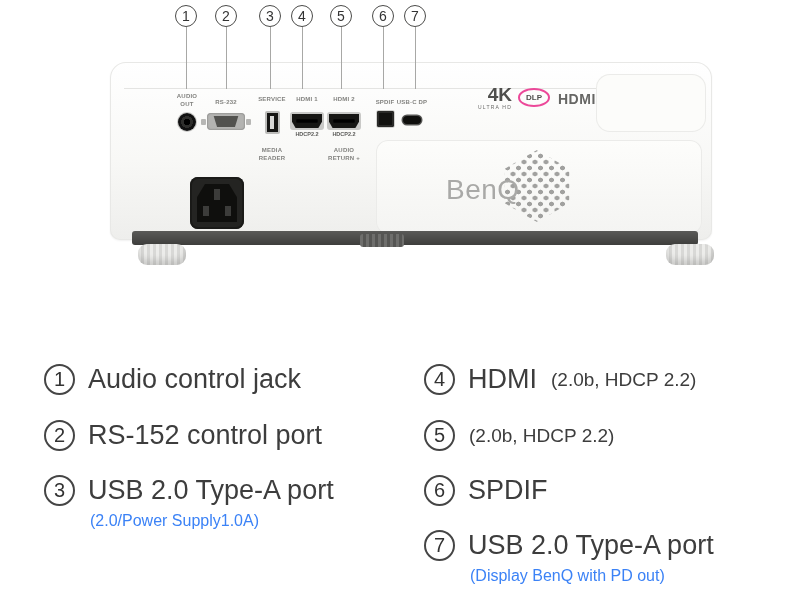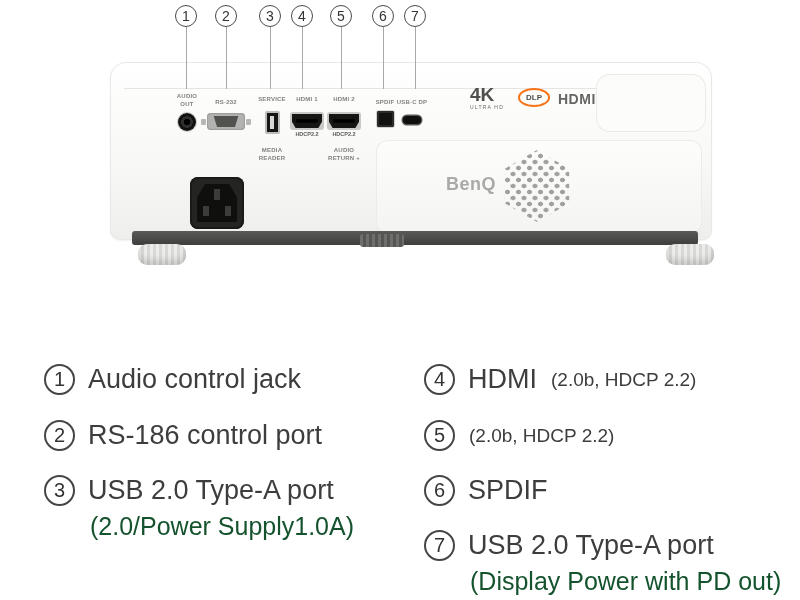--- a/index.html
+++ b/index.html
@@ -52,38 +52,38 @@
     box-shadow:0 0 0 1.5px #555553}
 
   
   .power{position:absolute;left:190px;top:177px;width:54px;height:52px;background:#242422;border-radius:8px;
     box-shadow:inset 0 0 0 2px #1a1a18}
   .power-inner{position:absolute;left:197px;top:184px;width:40px;height:38px;background:#0f0f0d;
     clip-path:polygon(20% 0,80% 0,100% 35%,100% 100%,0 100%,0 35%)}
   .pin{position:absolute;background:#3c3c3a;z-index:3}
 
   
-  .logo-4k{position:absolute;left:470px;top:85px;width:42px;text-align:left;color:#4f4f4d;z-index:4}
+  .logo-4k{position:absolute;left:470px;top:85px;width:42px;text-align:right;color:#4f4f4d;z-index:4}
   .logo-4k-main{font-size:19px;font-weight:bold;line-height:1}
   .logo-4k-sub{font-size:5px;letter-spacing:1.2px;color:#6b6b69}
-  .logo-dlp{position:absolute;left:518px;top:88px;width:32px;height:19px;border:2px solid #f97316;border-radius:50%;
+  .logo-dlp{position:absolute;left:518px;top:88px;width:32px;height:19px;border:2px solid #ec4899;border-radius:50%;
     display:flex;align-items:center;justify-content:center;font-size:8px;font-weight:bold;color:#4f4f4d;z-index:4}
   .logo-hdmi{position:absolute;left:558px;top:91px;font-size:14px;font-weight:bold;color:#666664;letter-spacing:.5px;z-index:4}
-  .brand{position:absolute;left:446px;top:174px;font-size:18px;font-weight:bold;color:#a9a9a7;letter-spacing:.5px;z-index:4}
+  .brand{position:absolute;left:446px;top:174px;font-size:28px;font-weight:normal;color:#a9a9a7;letter-spacing:.5px;z-index:4}
   .grille{position:absolute;left:502px;top:150px;width:70px;height:72px;
     clip-path:polygon(50% 0,96% 26%,96% 74%,50% 100%,4% 74%,4% 26%);
     background-image:radial-gradient(circle,#a1a19f 2.1px,transparent 2.7px),radial-gradient(circle,#a1a19f 2.1px,transparent 2.7px);
     background-size:11px 12px;background-position:0 0,5.5px 6px}
 
   
   .leg-item{position:absolute;display:flex;align-items:center;gap:13px;font-size:27px;color:#3d3d3d;white-space:nowrap}
   .leg-num{width:31px;height:31px;border:2px solid #454545;border-radius:50%;display:flex;align-items:center;
     justify-content:center;font-size:20px;color:#333;flex:none;background:#fff}
   .leg-note{font-size:19px;margin-left:1px;color:#3d3d3d}
-  .leg-sub{position:absolute;font-size:25px;color:#14532d;white-space:nowrap}
+  .leg-sub{position:absolute;font-size:16px;color:#3b82f6;white-space:nowrap}
 </style>
 </head>
 <body>
 
 <div>
 
   <div class="callout" style="left:175px">1</div>
   <div class="callout" style="left:215px">2</div>
   <div class="callout" style="left:259px">3</div>
   <div class="callout" style="left:291px">4</div>
@@ -151,21 +151,21 @@
   <div class="logo-hdmi">HDMI</div>
   <div class="brand">BenQ</div>
   <div class="grille"></div>
 
   <div class="leg-item" style="left:44px;top:364px">
     <span class="leg-num">1</span>
     <span>Audio control jack</span>
   </div>
   <div class="leg-item" style="left:44px;top:420px">
     <span class="leg-num">2</span>
-    <span>RS-186 control port</span>
+    <span>RS-152 control port</span>
   </div>
   <div class="leg-item" style="left:44px;top:475px">
     <span class="leg-num">3</span>
     <span>USB 2.0 Type-A port</span>
   </div>
   <div class="leg-sub" style="left:90px;top:512px">(2.0/Power Supply1.0A)</div>
 
   <div class="leg-item" style="left:424px;top:364px">
     <span class="leg-num">4</span>
     <span>HDMI</span>
@@ -176,15 +176,15 @@
     <span class="leg-note">(2.0b, HDCP 2.2)</span>
   </div>
   <div class="leg-item" style="left:424px;top:475px">
     <span class="leg-num">6</span>
     <span>SPDIF</span>
   </div>
   <div class="leg-item" style="left:424px;top:530px">
     <span class="leg-num">7</span>
     <span>USB 2.0 Type-A port</span>
   </div>
-  <div class="leg-sub" style="left:470px;top:567px">(Display Power with PD out)</div>
+  <div class="leg-sub" style="left:470px;top:567px">(Display BenQ with PD out)</div>
 
 </div>
 
 </body></html>

